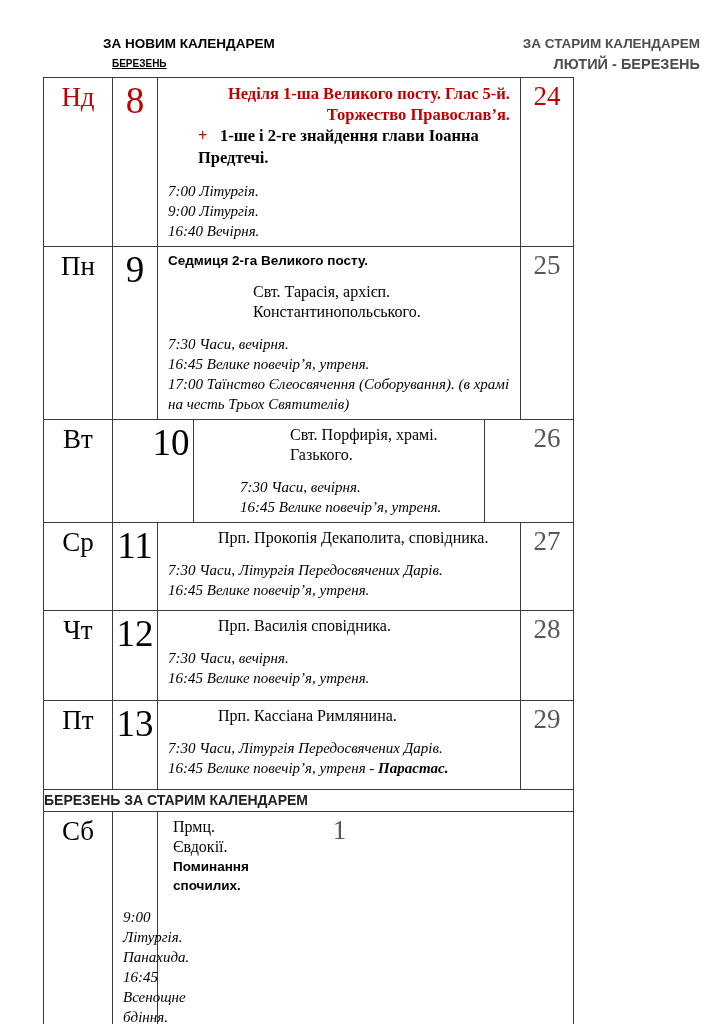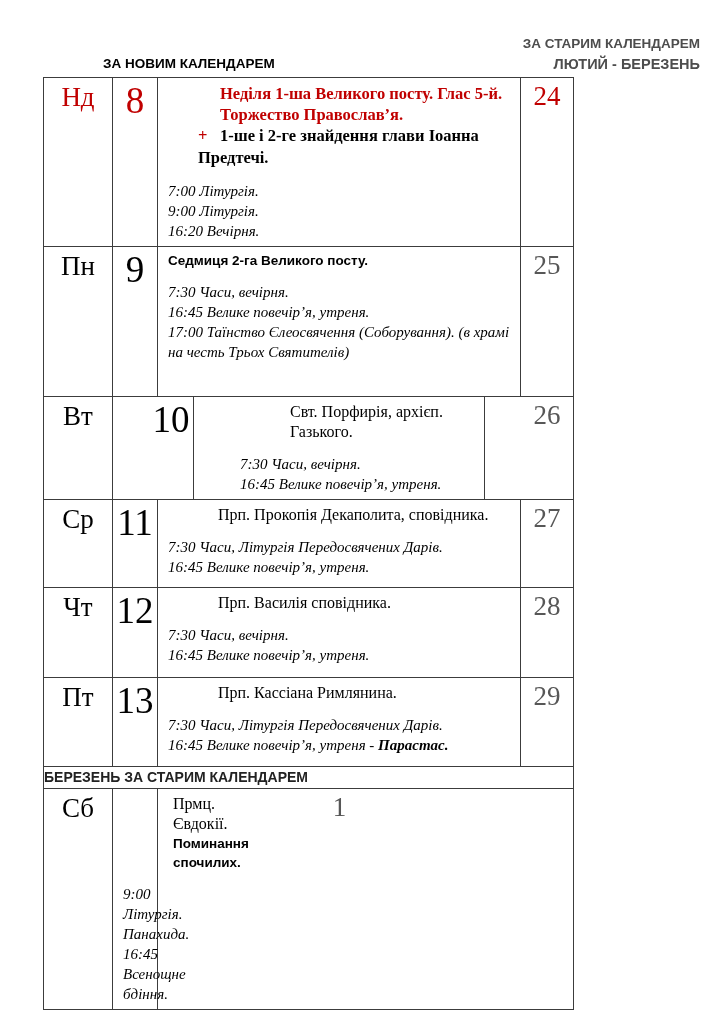--- a/index.html
+++ b/index.html
@@ -11,22 +11,22 @@
     overflow: hidden;
   }
   :root { --red:#c00000; --gray:#575757; --border:#3c3c3c; }
 
   .header {
     position: absolute; left: 43px; top: 34px; width: 657px;
     display: flex; justify-content: space-between;
     font-family: "Liberation Sans", sans-serif; font-weight: bold;
     font-size: 13.5px; line-height: 20px; color: #000;
   }
-  .header-left { margin-left: 60px; margin-top: 20px; }
-  .header-left .month { margin-left: 9px; font-size: 15px; }
+  .header-left { margin-left: 60px; }
+  .header-left .month { margin-left: 9px; font-size: 10px; text-decoration: underline; }
   .header-right { text-align: right; color: #4d4d4d; }
   .header-right .month { font-size: 14.5px; }
 
   .calendar {
     position: absolute; left: 43px; top: 77px; width: 531px;
     border: 1px solid var(--border);
     background: #fff;
   }
   .calendar > div + div { border-top: 1px solid var(--border); }
 
@@ -37,21 +37,21 @@
   }
   .date-cell {
     border-right: 1px solid var(--border);
     text-align: center; font-size: 37px; line-height: 1; padding-top: 4px;
   }
   .content-cell { border-right: 1px solid var(--border); padding: 5px 10px; }
   .olddate-cell { text-align: center; font-size: 27px; line-height: 1.05; padding-top: 4px; color: var(--gray); }
   .accent .day-cell, .accent .date-cell, .accent .olddate-cell { color: var(--red); }
 
   .line { font-size: 16px; line-height: 20px; color: #000; }
-  .red-title { font-weight: bold; color: var(--red); padding-left: 52px; font-size: 16.5px; line-height: 21px; }
+  .red-title { font-weight: bold; color: var(--red); padding-left: 52px; font-size: 16.5px; line-height: 21px; text-align: right; }
   .feast { font-weight: bold; padding-left: 30px; font-size: 16.5px; line-height: 22px; }
   .plus { color: var(--red); display: inline-block; width: 22px; font-weight: bold; }
   .week-header { font-family: "Liberation Sans", sans-serif; font-weight: bold; font-size: 13.5px; line-height: 18px; }
   .saint { padding-left: 50px; }
   .saint-wide { padding-left: 85px; }
   .memorial { font-family: "Liberation Sans", sans-serif; font-weight: bold; font-size: 13.5px; line-height: 19px; padding-left: 50px; }
   .service { font-style: italic; font-size: 15px; }
   .gap { margin-top: 12px; }
   .bold-suffix { font-weight: bold; }
 
@@ -80,40 +80,41 @@
   <div class="calendar" id="calendar">
       <div class="cal-row accent" style="min-height: 158px;">
         <div class="day-cell">Нд</div>
         <div class="date-cell">8</div>
         <div class="content-cell">
           <div class="line red-title">Неділя 1-ша Великого посту. Глас 5-й.</div>
           <div class="line red-title">Торжество Православ’я.</div>
           <div class="line feast"><span class="plus">+</span>1-ше і 2-ге знайдення глави Іоанна Предтечі.</div>
           <div class="line service gap">7:00 Літургія.</div>
           <div class="line service">9:00 Літургія.</div>
-          <div class="line service">16:20 Вечірня.</div>
+          <div class="line service">16:40 Вечірня.</div>
         </div>
         <div class="olddate-cell">24</div>
       </div>
       <div class="cal-row" style="min-height: 150px;">
         <div class="day-cell">Пн</div>
         <div class="date-cell">9</div>
         <div class="content-cell">
           <div class="line week-header">Седмиця 2-га Великого посту.</div>
+          <div class="line saint-wide gap">Свт. Тарасія, архієп. Константинопольського.</div>
           <div class="line service gap">7:30 Часи, вечірня.</div>
           <div class="line service">16:45 Велике повечір’я, утреня.</div>
           <div class="line service">17:00 Таїнство Єлеосвячення (Соборування). (в храмі на честь Трьох Святителів)</div>
         </div>
         <div class="olddate-cell">25</div>
       </div>
       <div class="cal-row" style="min-height: 86px; gap: 36px;">
         <div class="day-cell">Вт</div>
         <div class="date-cell">10</div>
         <div class="content-cell">
-          <div class="line saint">Свт. Порфирія, архієп. Газького.</div>
+          <div class="line saint">Свт. Порфирія, храмі. Газького.</div>
           <div class="line service gap">7:30 Часи, вечірня.</div>
           <div class="line service">16:45 Велике повечір’я, утреня.</div>
         </div>
         <div class="olddate-cell">26</div>
       </div>
       <div class="cal-row" style="min-height: 88px;">
         <div class="day-cell">Ср</div>
         <div class="date-cell">11</div>
         <div class="content-cell">
           <div class="line saint">Прп. Прокопія Декаполита, сповідника.</div>

